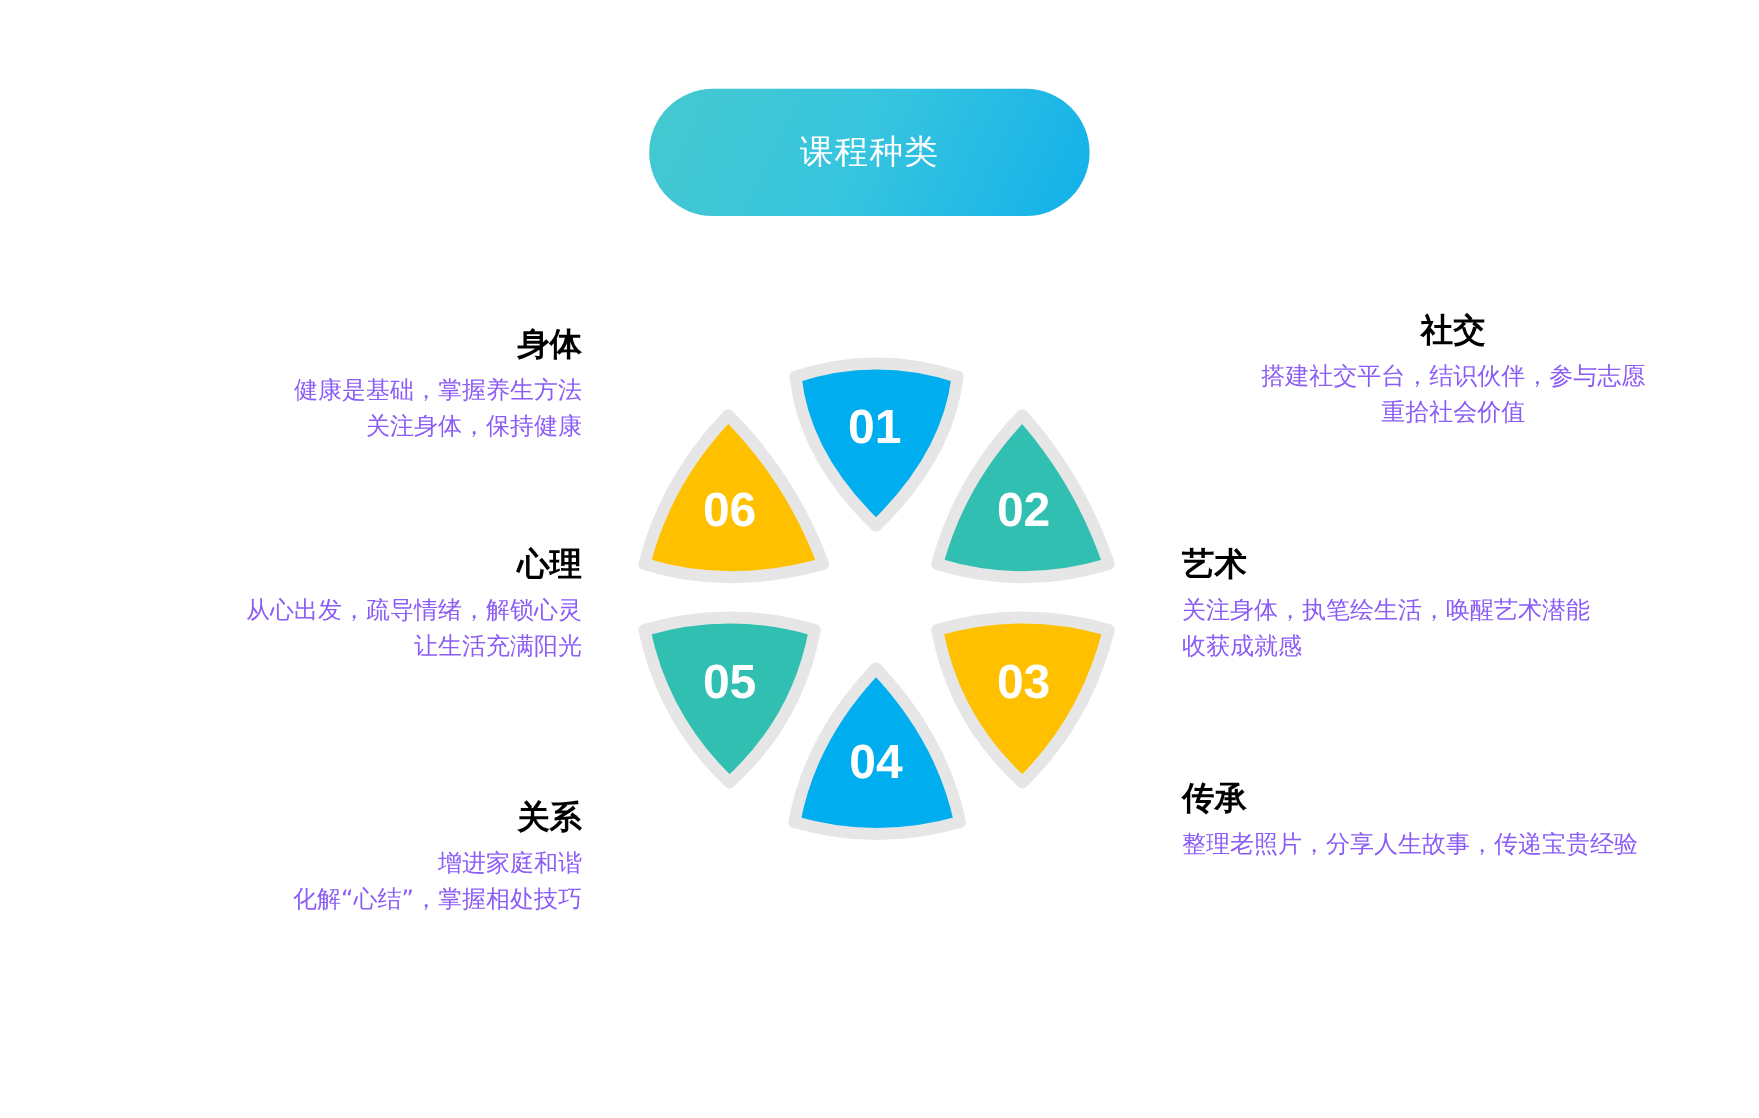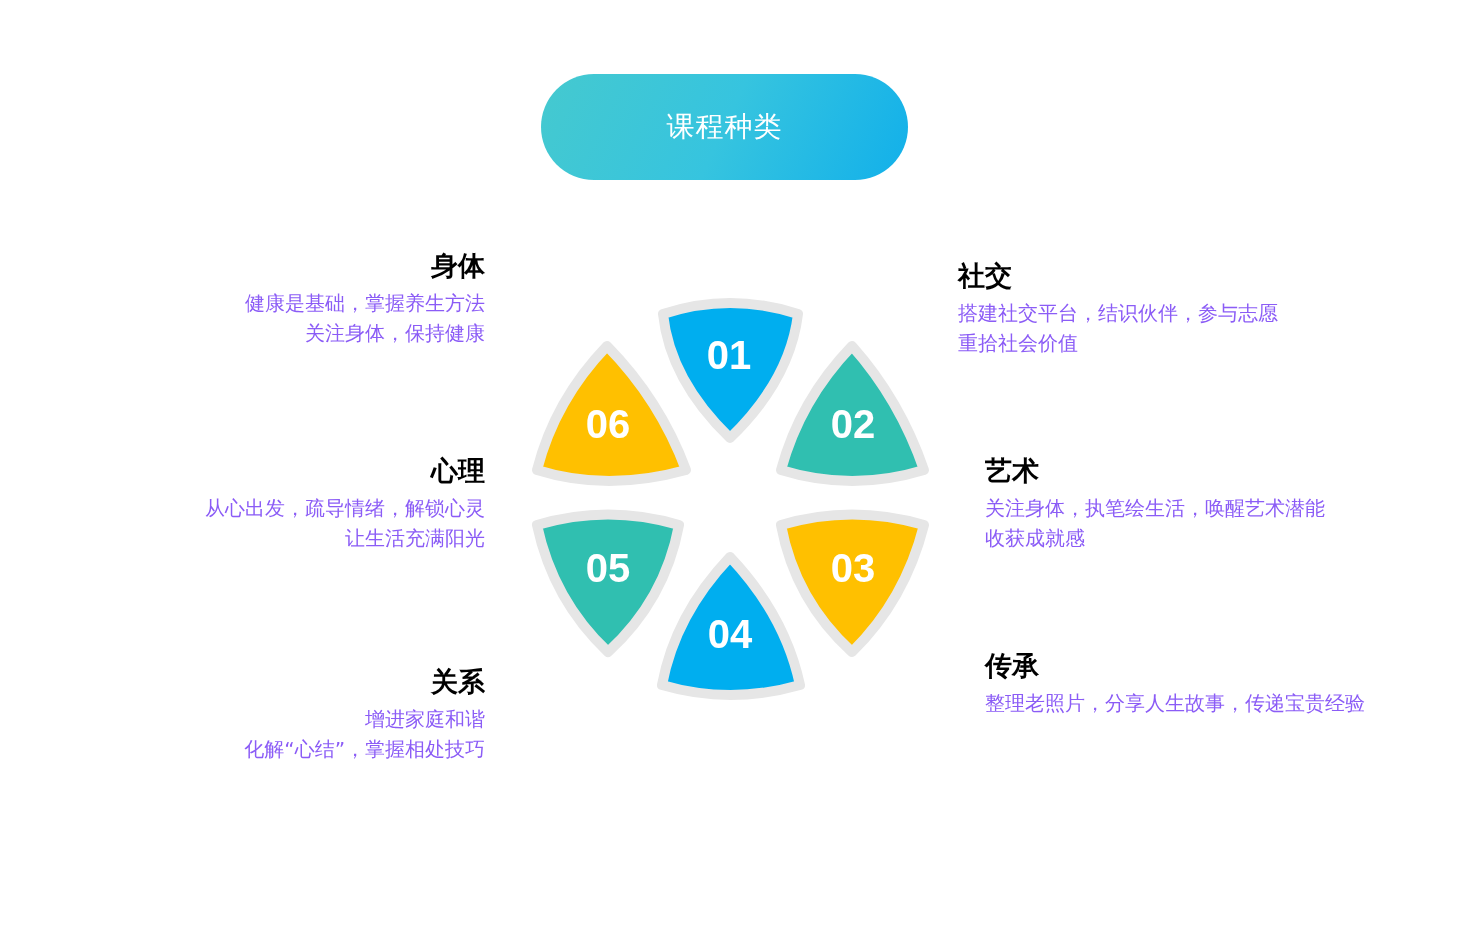--- a/index.html
+++ b/index.html
@@ -108,39 +108,39 @@
       <text class="num" x="608" y="582" text-anchor="middle">05</text>
     </g>
 
     <g>
       <path d="M607,346 Q660,400 686,470 Q607,492 537,470 Q555,400 607,346 Z" fill="#ffc000" stroke="#e6e6e6" stroke-width="10" stroke-linejoin="round"></path>
       <text class="num" x="608" y="438" text-anchor="middle">06</text>
     </g>
   </svg>
 </div>
 
-<div class="item left" style="left:65px; top:250px;">
+<div class="item left" style="left:65px; top:272px;">
   <div class="heading">身体</div>
   <div class="line">健康是基础，掌握养生方法</div>
   <div class="line">关注身体，保持健康</div>
 </div>
 
 <div class="item left" style="left:65px; top:455px;">
   <div class="heading">心理</div>
   <div class="line">从心出发，疏导情绪，解锁心灵</div>
   <div class="line">让生活充满阳光</div>
 </div>
 
 <div class="item left" style="left:65px; top:650px;margin-top:16px;">
   <div class="heading">关系</div>
   <div class="line">增进家庭和谐</div>
   <div class="line">化解“心结”，掌握相处技巧</div>
 </div>
 
-<div class="item right" style="left:958px; top:260px;">
+<div class="item right" style="left:1001px; top:260px;text-align:center;">
   <div class="heading">社交</div>
   <div class="line">搭建社交平台，结识伙伴，参与志愿</div>
   <div class="line">重拾社会价值</div>
 </div>
 
 <div class="item right" style="left:985px; top:455px;">
   <div class="heading">艺术</div>
   <div class="line">关注身体，执笔绘生活，唤醒艺术潜能</div>
   <div class="line">收获成就感</div>
 </div>

